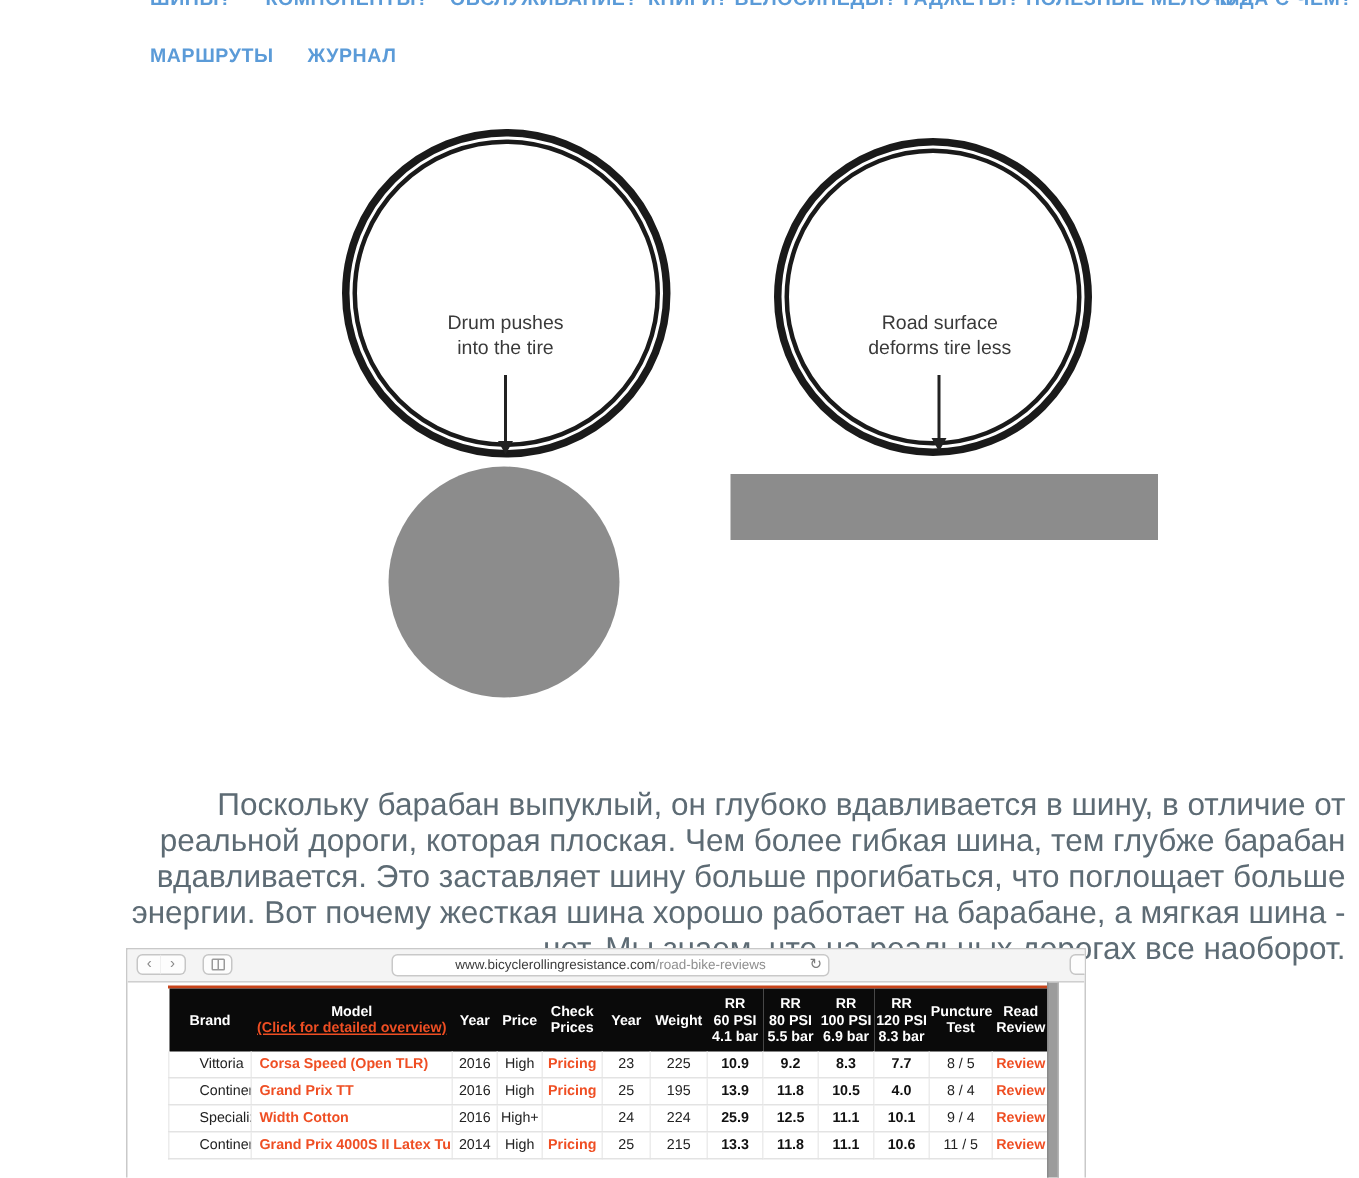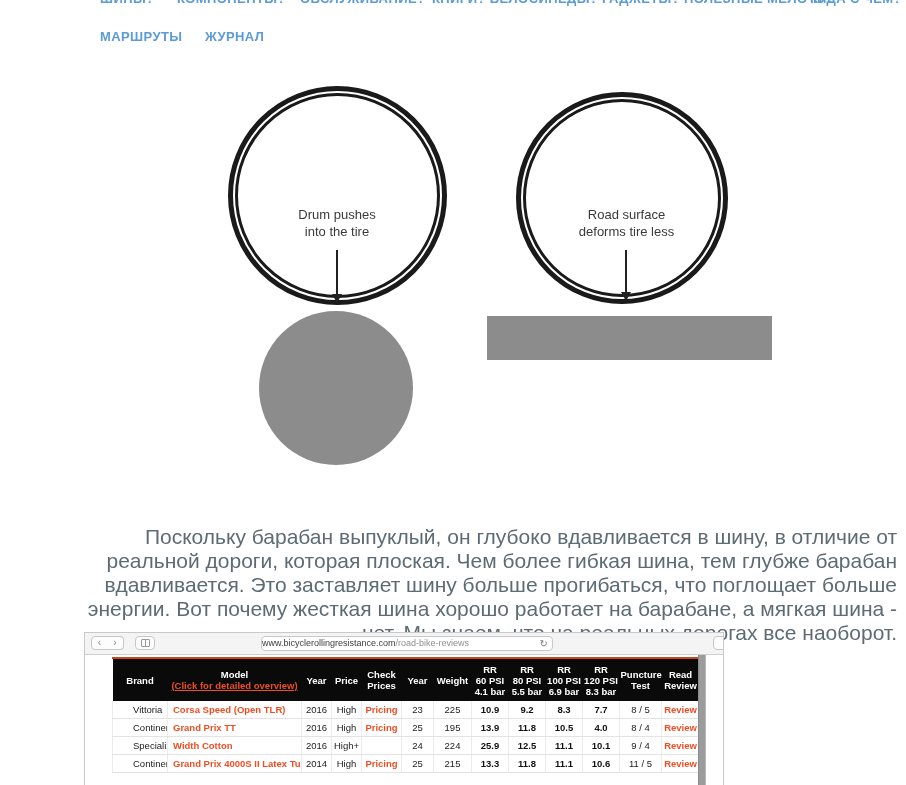--- a/index.html
+++ b/index.html
@@ -24,21 +24,21 @@
 
   
   .shot{position:absolute;left:84px;top:632px;width:638px;height:153px;border:1px solid #c9c9c9;background:#fff;overflow:hidden;}
   .toolbar{position:absolute;left:0;top:0;right:0;height:21px;background:#f4f4f4;border-bottom:1px solid #cfcfcf;}
   .tb-btn{position:absolute;top:3px;height:14px;border:1px solid #c6c6c6;background:#fdfdfd;color:#8a8a8a;font-size:10px;line-height:12px;text-align:center;box-sizing:border-box;}
   .btn-back{left:6px;width:17px;border-radius:4px 0 0 4px;}
   .btn-fwd{left:22px;width:17px;border-radius:0 4px 4px 0;border-left:none;}
   .btn-side{left:50px;width:20px;border-radius:4px;}
   .side-glyph{display:inline-block;width:9px;height:8px;border:1px solid #9a9a9a;border-radius:1px;margin-top:2px;box-sizing:border-box;}
   .side-glyph i{display:block;width:3px;height:100%;border-right:1px solid #9a9a9a;}
-  .url-bar{position:absolute;left:176px;top:3px;width:292px;height:15px;border:1px solid #c9c9c9;border-radius:4px;background:#fff;box-sizing:border-box;font-size:9px;line-height:13px;color:#3c3c3c;}
+  .url-bar{position:absolute;left:176px;top:3px;width:292px;height:15px;border:1px solid #c9c9c9;border-radius:4px;background:#fff;box-sizing:border-box;font-size:9px;line-height:13px;text-align:center;color:#3c3c3c;}
   .url-path{color:#8f8f8f;}
   .reload{position:absolute;right:4px;top:0;font-size:10px;color:#7d7d7d;line-height:13px;}
   .btn-partial{left:628px;width:16px;border-radius:4px;}
 
   
   .rtable-wrap{position:absolute;left:27px;top:24px;width:587px;}
   .rtable-topline{height:2px;background:#c8441a;}
   table.rtable{border-collapse:collapse;table-layout:fixed;width:587px;font-size:9.5px;}
   .rtable thead th{background:#0a0a0a;color:#fff;font-weight:bold;vertical-align:middle;text-align:center;height:42px;line-height:11px;white-space:pre-line;padding:0 1px;}
   .rtable thead th .sub{color:#ef4e23;font-weight:bold;display:block;text-decoration:underline;}

